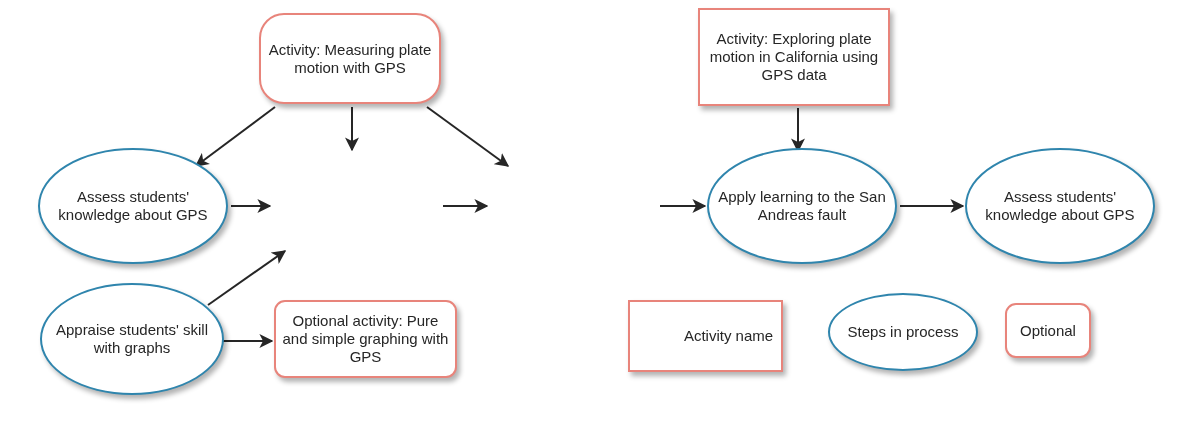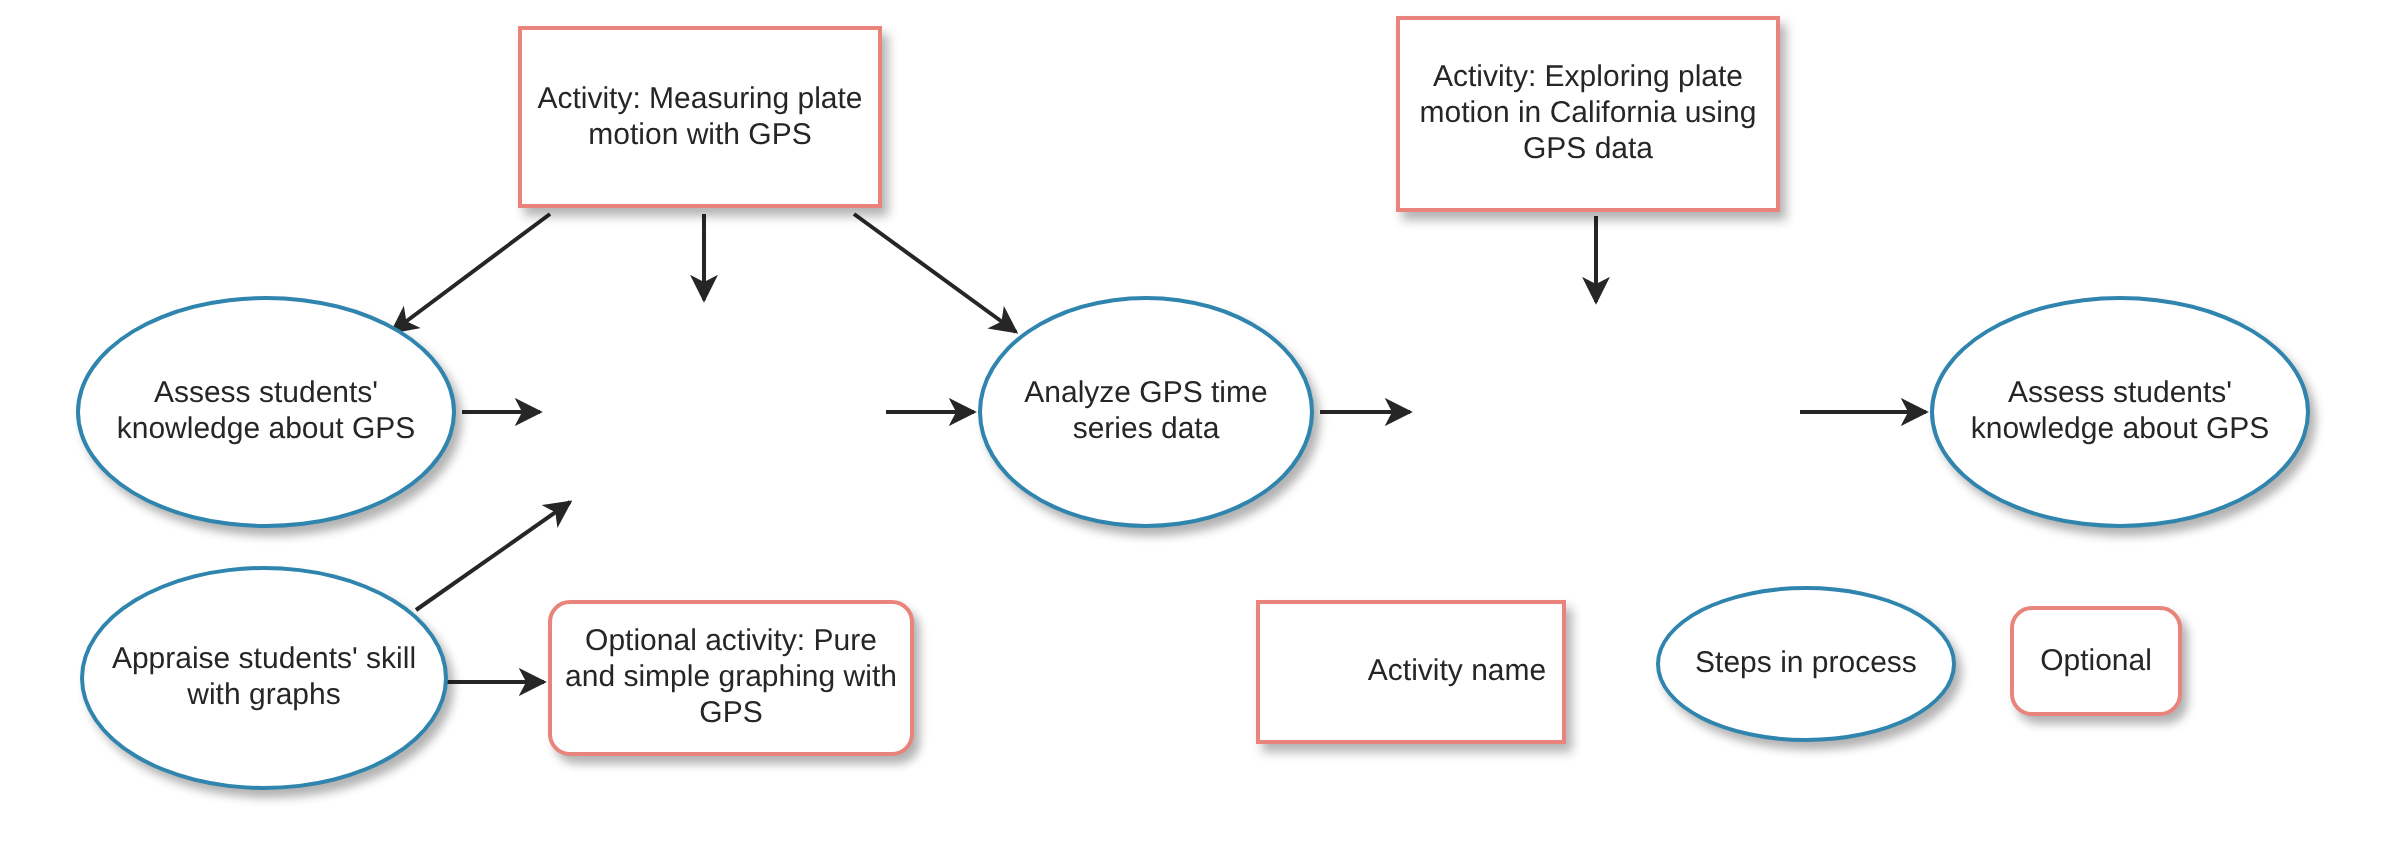--- a/index.html
+++ b/index.html
@@ -80,37 +80,37 @@
 
       <line x1="798" y1="108" x2="798" y2="151"></line>
 
       <line x1="900" y1="206" x2="963" y2="206"></line>
 
       <line x1="208" y1="305" x2="285" y2="251"></line>
       <line x1="213" y1="341" x2="272" y2="341"></line>
     </g>
   </svg>
 
-  <div class="node rect" style="left:259px; top:13px; width:182px; height:91px;">
+  <div class="node rect" style="left:259px; top:13px; width:182px; height:91px;border-radius:25px;">
     <span class="label">Activity:  Measuring plate motion with GPS</span>
   </div>
 
   <div class="node rect" style="left:698px; top:8px; width:192px; height:98px;text-align:center;">
     <span class="label">Activity:  Exploring plate motion in California using GPS data</span>
   </div>
 
   <div class="node ellipse" style="left:38px; top:148px; width:190px; height:116px;">
     <span class="label">Assess students' knowledge about GPS</span>
   </div>
 
 
-  <div class="node ellipse" style="left:489px; top:148px; width:168px; height:116px;">
-    <span class="label">Analyze GPS time series data</span>
+
+  <div class="node ellipse" style="left:707px; top:148px; width:190px; height:116px;">
+    <span class="label">Apply learning to the San Andreas fault</span>
   </div>
-
 
   <div class="node ellipse" style="left:965px; top:148px; width:190px; height:116px;">
     <span class="label">Assess students' knowledge about GPS</span>
   </div>
 
   <div class="node ellipse" style="left:40px; top:283px; width:184px; height:112px;justify-content:center;">
     <span class="label">Appraise students' skill with graphs</span>
   </div>
 
   <div class="node rect-round" style="left:274px; top:300px; width:183px; height:78px;justify-content:flex-end;">

